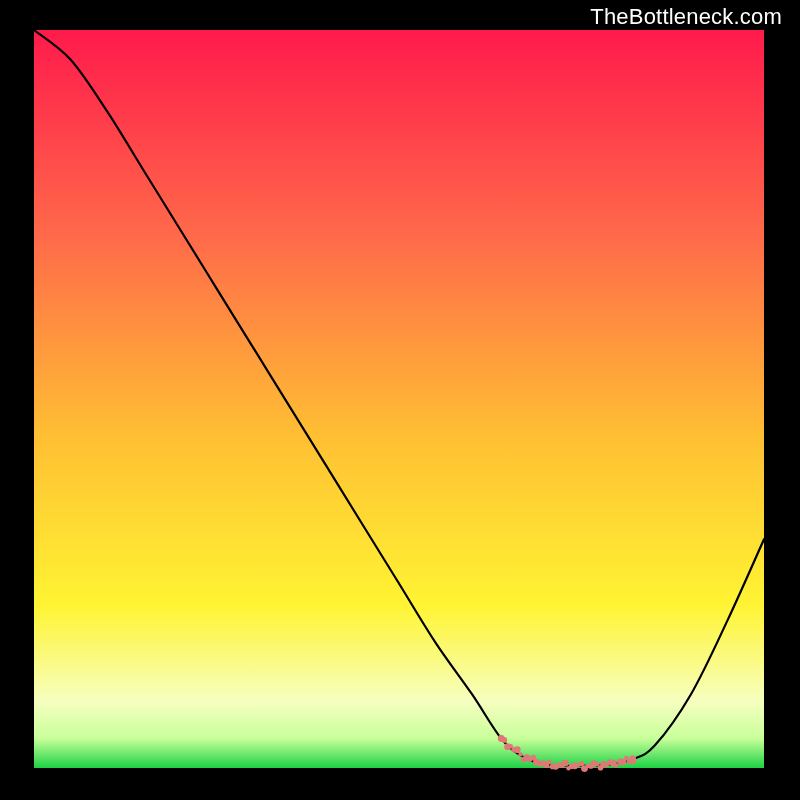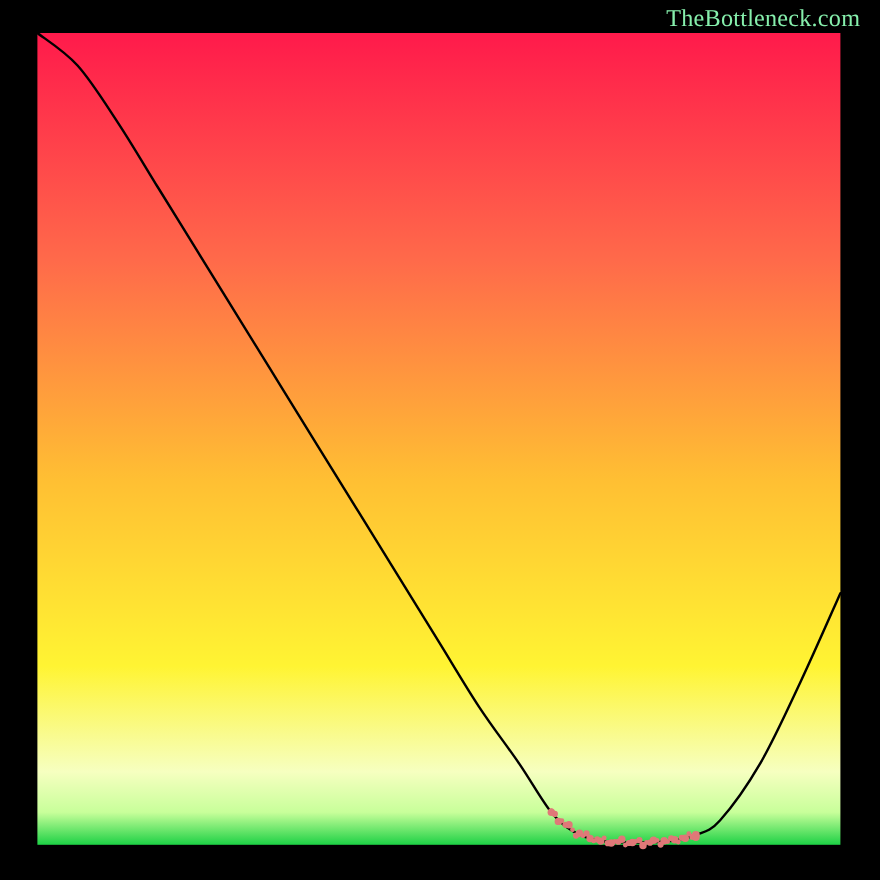--- a/index.html
+++ b/index.html
@@ -13,22 +13,22 @@
   .stage {
     position: relative;
     width: 800px;
     height: 800px;
     background: #000;
   }
   .watermark {
     position: absolute;
     top: 4px;
     right: 18px;
-    color: #86efac;
-    font-family: Liberation Serif, serif;
+    color: #ffffff;
+    font-family: Liberation Sans, sans-serif;
     font-size: 22px;
     letter-spacing: 0.2px;
   }
   svg {
     position: absolute;
     top: 0;
     left: 0;
   }
 </style>
 </head>

